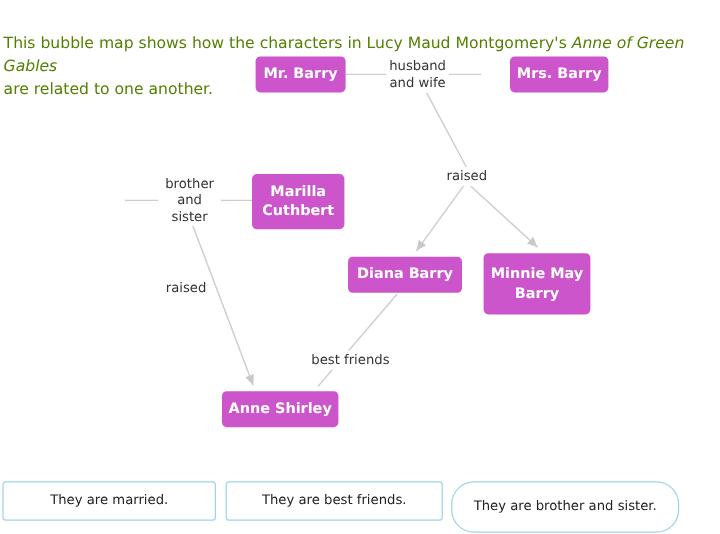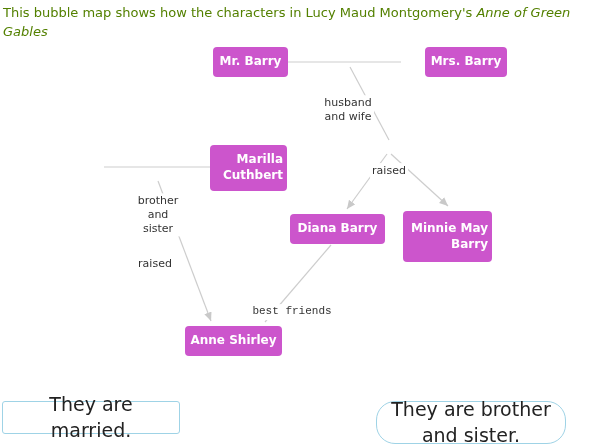--- a/index.html
+++ b/index.html
@@ -1,41 +1,41 @@
 <!DOCTYPE html>
 <html><head>
 <meta charset="utf-8">
 <style>
   html,body{margin:0;padding:0;background:#ffffff;font-family:"DejaVu Sans","Liberation Sans",sans-serif;}
   .page{position:relative;width:600px;height:445px;background:#ffffff;overflow:hidden;}
-  .green-text{color:#538000;font-size:13px;line-height:1.45;}
+  .green-text{color:#538000;font-size:13px;line-height:1.45;margin-top:24px;}
   .header{position:absolute;left:3px;top:4px;width:594px;}
   .book-title{font-style:italic;}
   .intro-after{display:block;}
   svg.lines{position:absolute;left:0;top:0;pointer-events:none;}
   svg.lines line{stroke:#cdcdcd;stroke-width:1.2;}
   .node{position:absolute;background:#cc55cc;border-radius:4px;color:#ffffff;
         font-weight:bold;font-size:12px;display:flex;align-items:center;justify-content:center;
-        text-align:right;line-height:1.3;box-sizing:border-box;padding:2px 4px;}
+        text-align:center;line-height:1.3;box-sizing:border-box;padding:2px 4px;}
   .edge-label{position:absolute;transform:translate(-50%,-50%);background:#ffffff;color:#333333;
         font-size:11px;text-align:center;line-height:1.25;padding:1px 2px;box-sizing:border-box;}
-  .w52{width:52px;margin-top:48px;}
-  .nowrap{white-space:nowrap;margin-top:24px;}
+  .w52{width:52px;}
+  .nowrap{white-space:nowrap;}
   .question{position:absolute;left:3px;top:371px;width:594px;}
   .choice{position:absolute;box-sizing:border-box;border:1px solid #9fd3e6;border-radius:3px;
-        background:#ffffff;color:#222222;font-size:19px;display:flex;align-items:center;
+        background:#ffffff;color:#222222;font-size:11px;display:flex;align-items:center;
         justify-content:center;text-align:center;padding:4px 8px;line-height:1.35;cursor:pointer;}
 </style>
 </head>
 <body>
 
 <div class="page">
 
   <div class="header green-text">
-    <span>This bubble map shows how the characters in Lucy Maud Montgomery's </span><span class="book-title">Anne of Green Gables</span>
+    <span>This bubble map shows how the characters in Lucy Maud Montgomery's </span><span class="book-title">Anne of Green Gables</span><span class="intro-after">are related to one another.</span>
   </div>
 
   <svg class="lines" width="600" height="445" viewBox="0 0 600 445">
     <defs>
       <marker id="arrow" viewBox="0 0 10 10" refX="9" refY="5" markerWidth="8" markerHeight="8" orient="auto">
         <path d="M0,1 L9,5 L0,9 z" fill="#c9c9c9"></path>
       </marker>
     </defs>
     <line x1="288" y1="62" x2="401" y2="62"></line>
     <line x1="104" y1="167" x2="210" y2="167"></line>
@@ -50,19 +50,20 @@
   <div class="node" style="left:401px;top:47px;width:82px;height:30px;margin-left:24px;">Mrs. Barry</div>
   <div class="node" style="left:290px;top:214px;width:95px;height:30px;">Diana Barry</div>
   <div class="node" style="left:210px;top:145px;width:77px;height:46px;">Marilla Cuthbert</div>
   <div class="node" style="left:403px;top:211px;width:89px;height:51px;">Minnie May Barry</div>
   <div class="node" style="left:185px;top:326px;width:97px;height:30px;">Anne Shirley</div>
 
   <div class="edge-label w52" style="left:348px;top:62px;">husband and wife</div>
   <div class="edge-label w52" style="left:158px;top:167px;">brother and sister</div>
   <div class="edge-label nowrap" style="left:389px;top:147px;">raised</div>
   <div class="edge-label nowrap" style="left:155px;top:240px;">raised</div>
-  <div class="edge-label nowrap" style="left:292px;top:288px;font-family:Liberation Mono, monospace;">best friends</div>
+  <div class="edge-label nowrap" style="left:292px;top:300px;">best friends</div>
 
 
   <div class="choice" style="left:2px;top:401px;width:178px;height:33px;">They are married.</div>
+  <div class="choice" style="left:188px;top:401px;width:181px;height:33px;">They are best friends.</div>
   <div class="choice" style="left:376px;top:401px;width:190px;height:43px;border-radius:19px;">They are brother and sister.</div>
 
 </div>
 
 </body></html>

